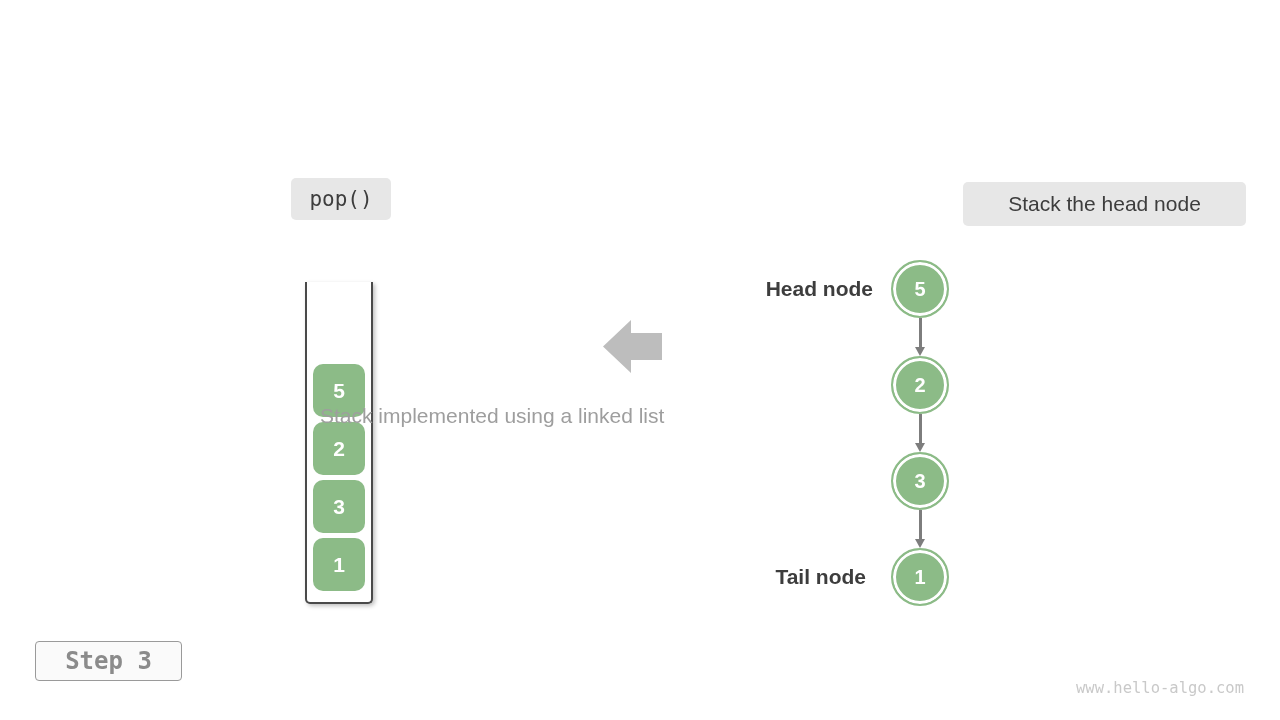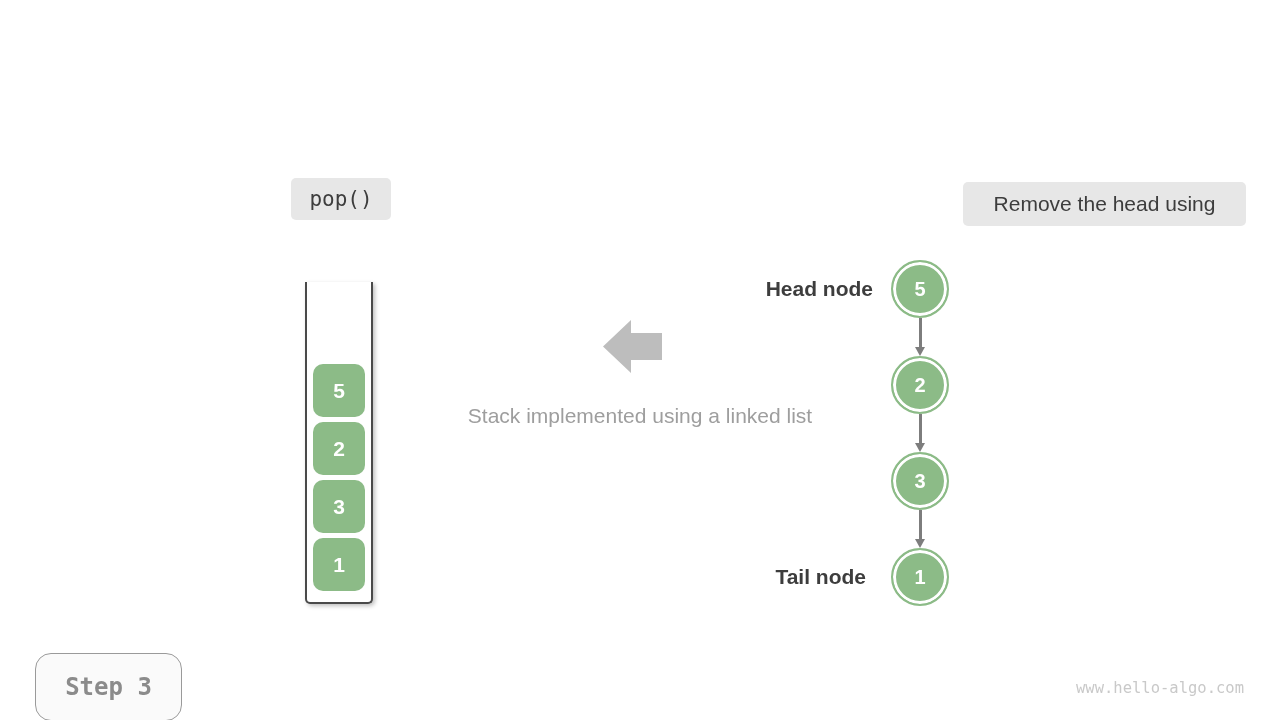--- a/index.html
+++ b/index.html
@@ -22,21 +22,21 @@
     border:2px solid var(--container-line);border-top:none;border-radius:0 0 5px 5px;
     box-shadow:2px 2px 4px rgba(0,0,0,0.25);
     display:flex;flex-direction:column;justify-content:flex-end;align-items:center;
     gap:5px;padding-bottom:11px;background:#fff;}
   .stack-block{width:52px;height:53px;border-radius:10px;background:var(--green);
     color:#fff;font-weight:bold;font-size:21px;
     display:flex;align-items:center;justify-content:center;}
 
   .big-arrow{position:absolute;left:603px;top:320px;width:59px;height:53px;}
 
-  .caption{position:absolute;left:320px;top:404px;width:640px;text-align:center;
+  .caption{position:absolute;left:320px;top:404px;width:640px;text-align:left;
     color:var(--muted-text);font-size:21px;}
 
   .side-label{position:absolute;height:28px;line-height:28px;font-weight:bold;
     color:var(--dark-text);font-size:21px;text-align:right;}
   .head-label{right:407px;top:275px;width:200px;}
   .tail-label{right:414px;top:563px;width:200px;}
 
   .node{position:absolute;left:891px;width:58px;height:58px;border-radius:50%;
     background:var(--green);border:2px solid var(--green);
     box-shadow:inset 0 0 0 3px #ffffff;
@@ -45,38 +45,38 @@
   .node-0{top:260px;} .node-1{top:356px;} .node-2{top:452px;} .node-3{top:548px;}
 
   .connector{position:absolute;left:915px;width:10px;height:38px;}
   .connector .shaft{position:absolute;left:3.5px;top:0;width:3px;height:30px;
     background:var(--connector);}
   .connector .head{position:absolute;left:0;top:29px;width:0;height:0;
     border-left:5px solid transparent;border-right:5px solid transparent;
     border-top:9px solid var(--connector);}
   .conn-0{top:318px;} .conn-1{top:414px;} .conn-2{top:510px;}
 
-  .step-badge{position:absolute;left:35px;top:641px;width:147px;height:68px;
-    background:var(--step-bg);border:1px solid var(--step-border);border-radius:16px;
+  .step-badge{position:absolute;left:35px;top:641px;width:147px;height:40px;
+    background:var(--step-bg);border:1px solid var(--step-border);border-radius:4px;
     display:flex;align-items:center;justify-content:center;
     font-family:"DejaVu Sans Mono","Liberation Mono",monospace;
-    font-weight:bold;font-size:24px;color:#8b8b8b;margin-top:12px;}
+    font-weight:bold;font-size:24px;color:#8b8b8b;}
 
   .watermark{position:absolute;right:36px;top:679px;
     font-family:"DejaVu Sans Mono","Liberation Mono",monospace;
     font-size:15.5px;color:var(--watermark);}
 </style>
 </head>
 <body>
 
 <div class="canvas">
 
   <div class="badge pop-badge">pop()</div>
 
-  <div class="badge remove-badge">Remove the head using</div>
+  <div class="badge remove-badge">Stack the head node</div>
 
   <div class="stack-container">
     <div class="stack-block">5</div>
     <div class="stack-block">2</div>
     <div class="stack-block">3</div>
     <div class="stack-block">1</div>
   </div>
 
   <svg class="big-arrow" viewBox="0 0 59 53">
     <polygon points="0,26.5 28,0 28,13 59,13 59,40 28,40 28,53" fill="var(--big-arrow)"></polygon>

